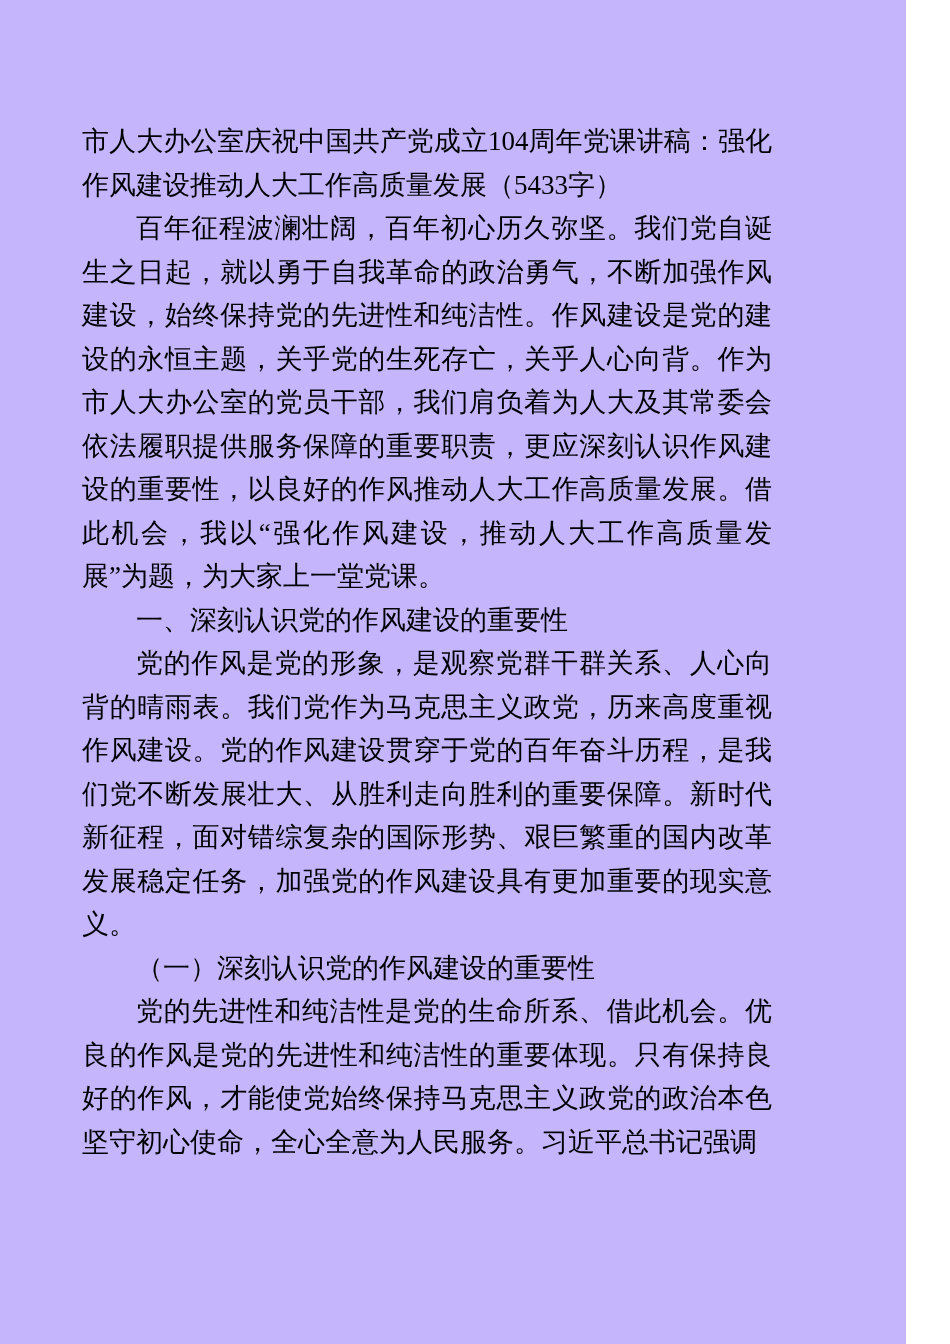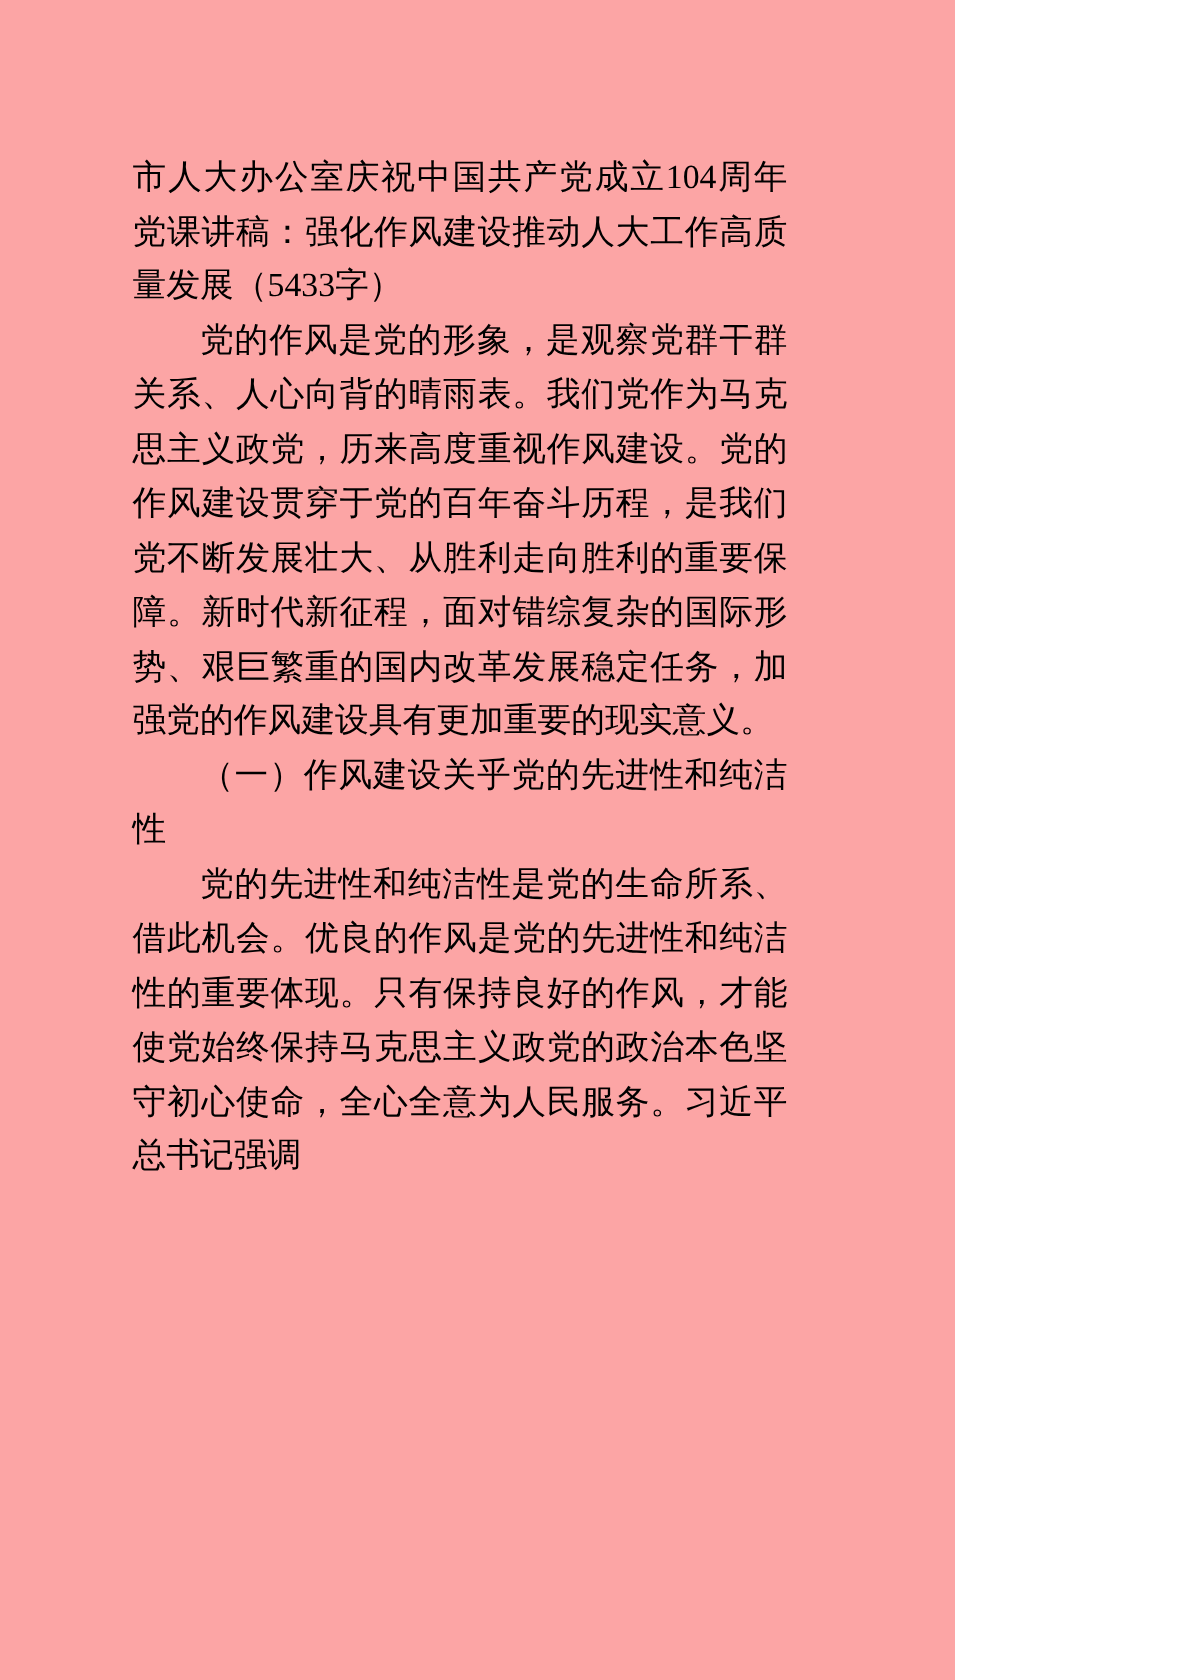--- a/index.html
+++ b/index.html
@@ -2,26 +2,26 @@
 <html><head>
 <meta charset="utf-8">
 <style>
   html, body {
     margin: 0;
     padding: 0;
     background: #ffffff;
   }
   .page {
     position: relative;
-    width: 764px;
+    width: 906px;
     height: 1344px;
     box-sizing: border-box;
-    background: #fca5a5;
+    background: #c4b5fd;
     color: #000000;
-    padding: 120px 134px 0 106px;
+    padding: 120px 134px 0 82px;
     overflow: hidden;
     font-family: "Liberation Serif", "DejaVu Serif", serif;
     font-size: 27px;
     line-height: 43.5px;
     text-align: justify;
     text-justify: inter-character;
   }
   .page p, .page h1, .page h2, .page h3 {
     margin: 0;
     padding: 0;
@@ -48,20 +48,22 @@
     font-weight: bold;
   }
 </style>
 </head>
 <body>
 
 <div class="page">
   <h1 class="doc-title">市人大办公室庆祝中国共产党成立104周年党课讲稿：强化作风建设推动人大工作高质量发展（5433字）</h1>
 
 
+  <p class="para">百年征程波澜壮阔，百年初心历久弥坚。我们党自诞生之日起，就以勇于自我革命的政治勇气，不断加强作风建设，始终保持党的先进性和纯洁性。作风建设是党的建设的永恒主题，关乎党的生死存亡，关乎人心向背。作为市人大办公室的党员干部，我们肩负着为人大及其常委会依法履职提供服务保障的重要职责，更应深刻认识作风建设的重要性，以良好的作风推动人大工作高质量发展。借此机会，我以“强化作风建设，推动人大工作高质量发展”为题，为大家上一堂党课。</p>
 
+  <h2 class="heading-l1">一、深刻认识党的作风建设的重要性</h2>
 
   <p class="para">党的作风是党的形象，是观察党群干群关系、人心向背的晴雨表。我们党作为马克思主义政党，历来高度重视作风建设。党的作风建设贯穿于党的百年奋斗历程，是我们党不断发展壮大、从胜利走向胜利的重要保障。新时代新征程，面对错综复杂的国际形势、艰巨繁重的国内改革发展稳定任务，加强党的作风建设具有更加重要的现实意义。</p>
 
-  <h3 class="heading-l2">（一）作风建设关乎党的先进性和纯洁性</h3>
+  <h3 class="heading-l2">（一）深刻认识党的作风建设的重要性</h3>
 
   <p class="para">党的先进性和纯洁性是党的生命所系、借此机会。优良的作风是党的先进性和纯洁性的重要体现。只有保持良好的作风，才能使党始终保持马克思主义政党的政治本色坚守初心使命，全心全意为人民服务。习近平总书记强调</p>
 </div>
 
 </body></html>

